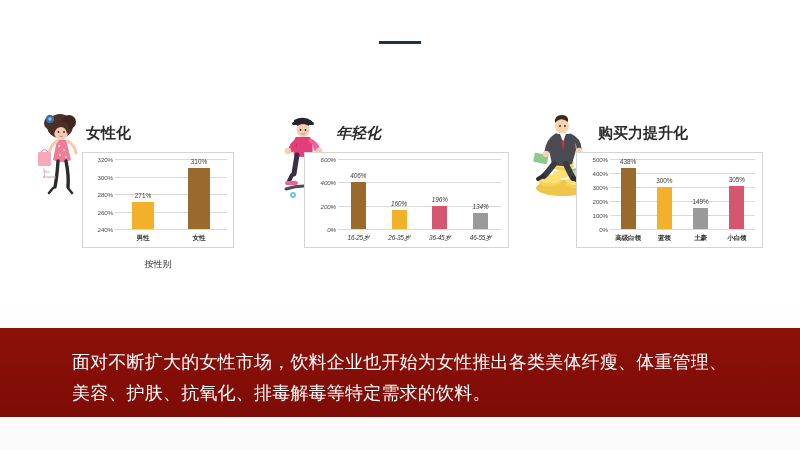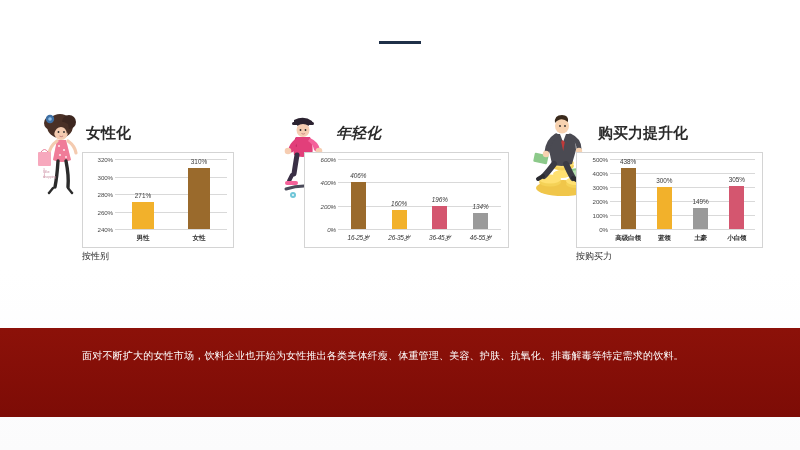--- a/index.html
+++ b/index.html
@@ -180,46 +180,47 @@
     text-align: center;
     font-size: 6.6px;
     font-weight: bold;
     color: #333333;
     white-space: nowrap;
     letter-spacing: -0.2px;
   }
   .panel-2 .xtick { font-size: 6.4px; font-weight: normal; }
 
   .panel-caption {
-    margin-top: 2px;
+    margin-top: 10px;
+    text-align: center;
     font-size: 9px;
     color: #2e2e2e;
     font-weight: normal;
   }
   .panel-1 .panel-caption { margin-left: 56px; width: 152px; }
   .panel-2 .panel-caption { margin-left: 28px; width: 205px; }
   .panel-3 .panel-caption { margin-left: 48px; width: 187px; }
 
   
   .red-band {
     position: absolute;
     left: 0;
     top: 328px;
     width: 800px;
     height: 89px;
     background: #8a1008;
     background: linear-gradient(180deg, #8c1109 0%, #7d0c06 100%);
   }
   .band-text {
     position: absolute;
-    left: 82px;
+    left: 72px;
     right: 68px;
     top: 19px;
     color: #ffffff;
-    font-size: 10px;
+    font-size: 18px;
     line-height: 1.72;
     letter-spacing: 0.2px;
   }
 </style>
 </head>
 <body>
 
 <div class="slide">
 
   <div class="title-rule"></div>
@@ -457,21 +458,20 @@
           </div>
           <div class="xlabels">
             <div class="xtick">高级白领</div>
             <div class="xtick">蓝领</div>
             <div class="xtick">土豪</div>
             <div class="xtick">小白领</div>
           </div>
         </div>
       </div>
 
-      <div class="panel-caption">按购买力</div>
     </div>
 
   </div>
 
   <div class="red-band">
     <div class="band-text">面对不断扩大的女性市场，饮料企业也开始为女性推出各类美体纤瘦、体重管理、美容、护肤、抗氧化、排毒解毒等特定需求的饮料。</div>
   </div>
 
 </div>
 

